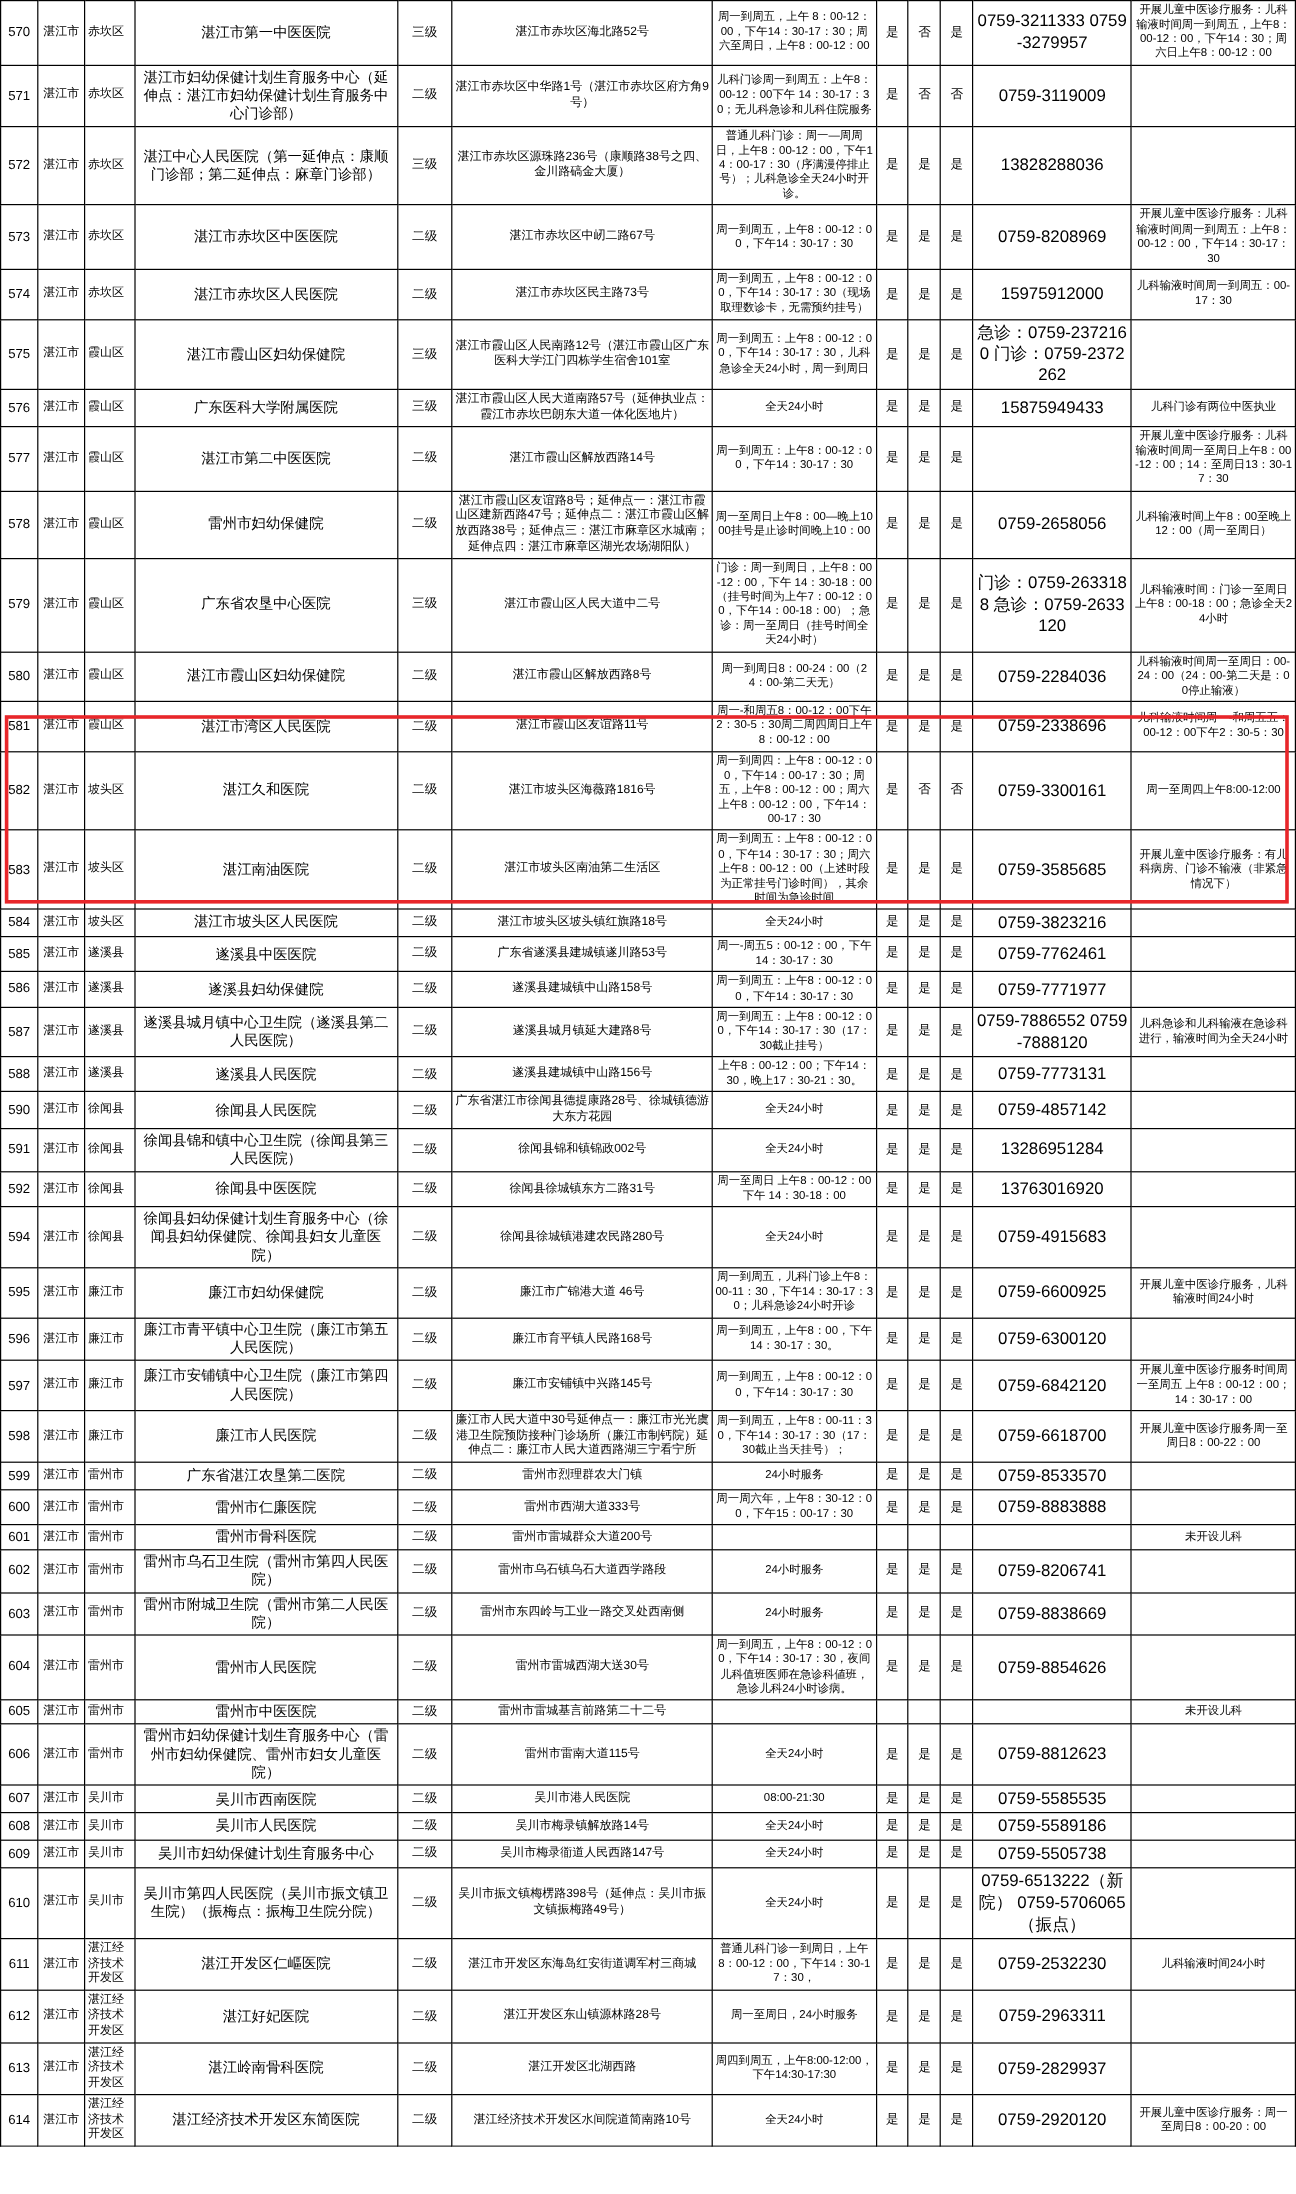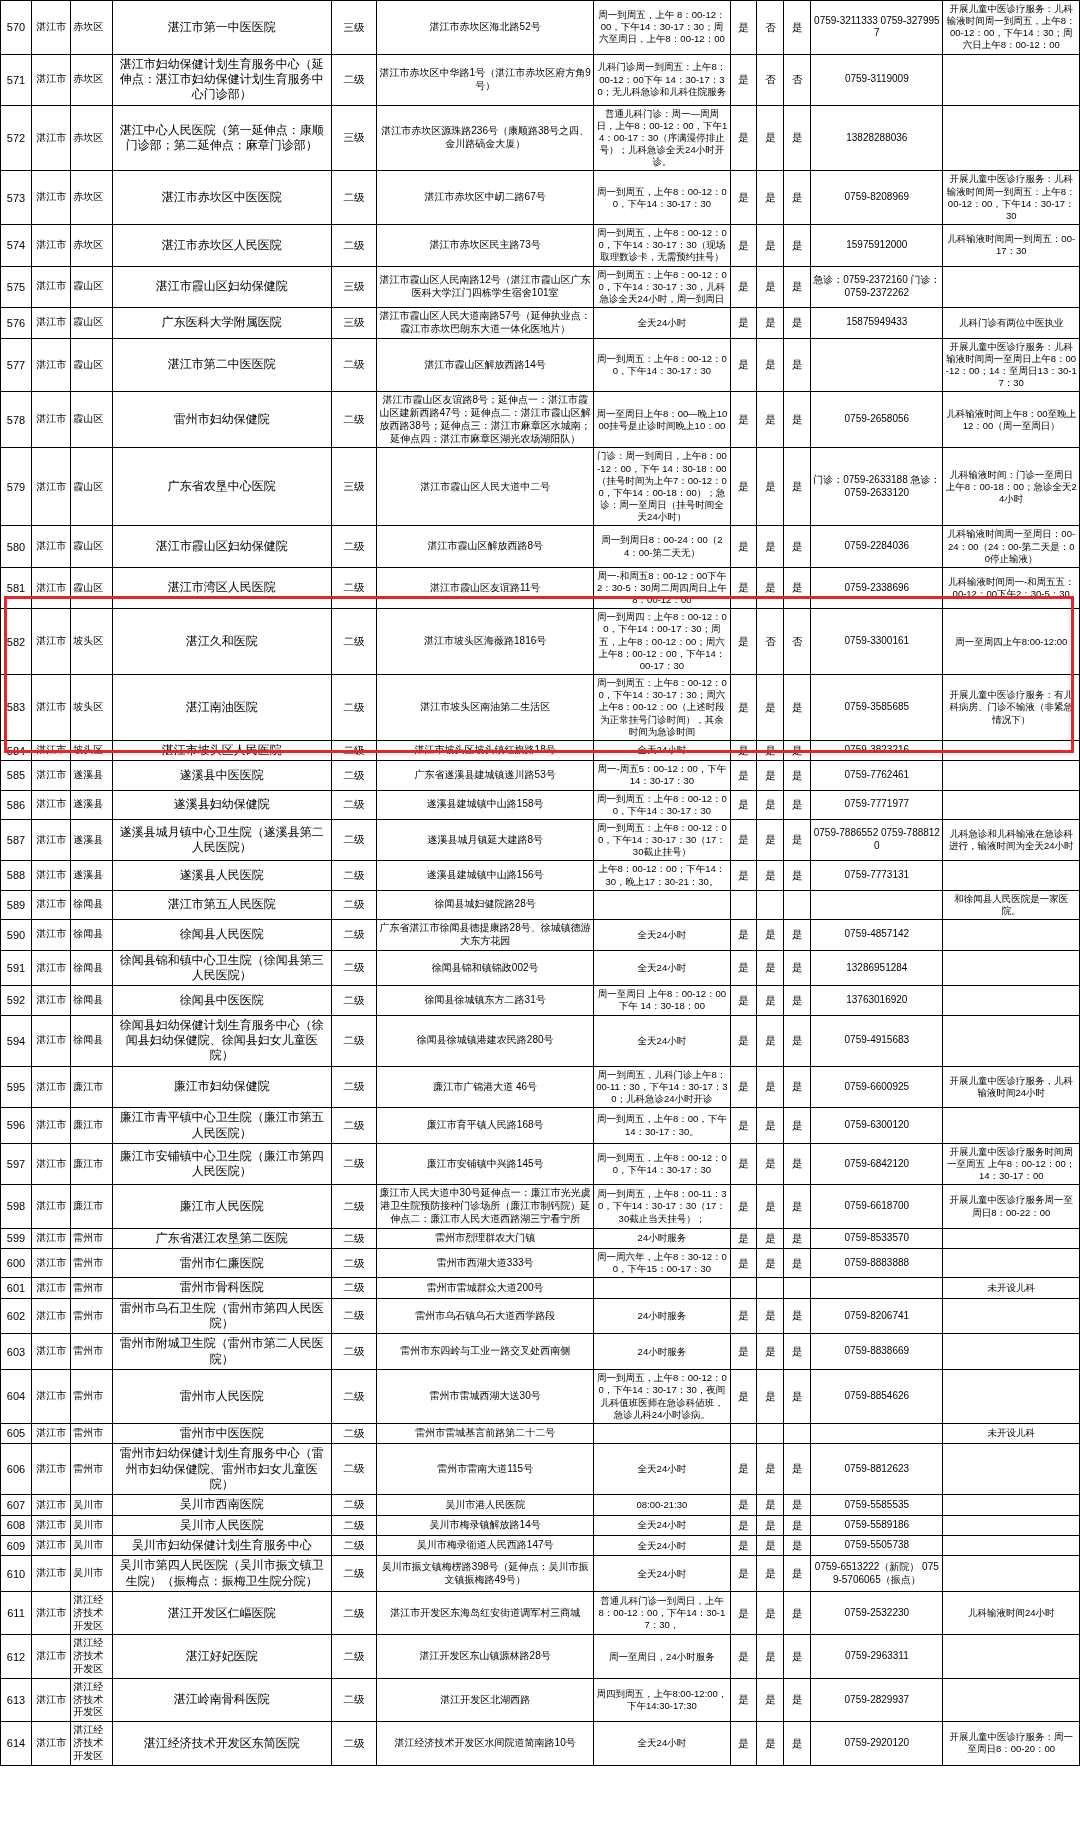--- a/index.html
+++ b/index.html
@@ -45,21 +45,21 @@
   col.c11 { width: 132px; }
 
   td.idx   { text-align: center; font-size: 11px; }
   td.city  { text-align: center; font-size: 10px; }
   td.dist  { text-align: left; font-size: 10px; }
   td.name  { text-align: center; font-size: 12px; }
   td.level { text-align: center; font-size: 10.5px; }
   td.addr  { text-align: center; font-size: 10px; }
   td.hours { text-align: center; font-size: 9.5px; }
   td.yn    { text-align: center; font-size: 10.5px; }
-  td.tel   { text-align: center; font-size: 10px; }
+  td.tel   { text-align: center; font-size: 14px; }
   td.note  { text-align: center; font-size: 9.5px; }
 
   
   .redbox {
     position: absolute;
     border: 3px solid #e8262a;
     pointer-events: none;
     box-sizing: border-box;
   }
 </style>
@@ -343,34 +343,20 @@
           <td class="level">二级</td>
           <td class="addr">遂溪县建城镇中山路156号</td>
           <td class="hours">上午8：00-12：00；下午14：30，晚上17：30-21：30。</td>
           <td class="yn">是</td>
           <td class="yn">是</td>
           <td class="yn">是</td>
           <td class="tel">0759-7773131</td>
           <td class="note"></td>
         </tr>
         <tr>
-          <td class="idx">589</td>
-          <td class="city">湛江市</td>
-          <td class="dist">徐闻县</td>
-          <td class="name">湛江市第五人民医院</td>
-          <td class="level">二级</td>
-          <td class="addr">徐闻县城妇健院路28号</td>
-          <td class="hours"></td>
-          <td class="yn"></td>
-          <td class="yn"></td>
-          <td class="yn"></td>
-          <td class="tel"></td>
-          <td class="note">和徐闻县人民医院是一家医院。</td>
-        </tr>
-        <tr>
           <td class="idx">590</td>
           <td class="city">湛江市</td>
           <td class="dist">徐闻县</td>
           <td class="name">徐闻县人民医院</td>
           <td class="level">二级</td>
           <td class="addr">广东省湛江市徐闻县德提康路28号、徐城镇德游大东方花园</td>
           <td class="hours">全天24小时</td>
           <td class="yn">是</td>
           <td class="yn">是</td>
           <td class="yn">是</td>

